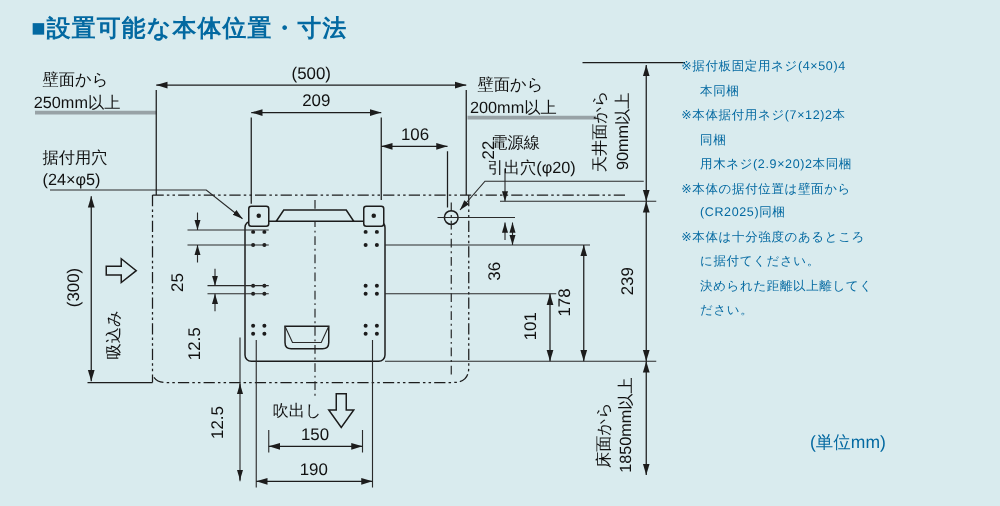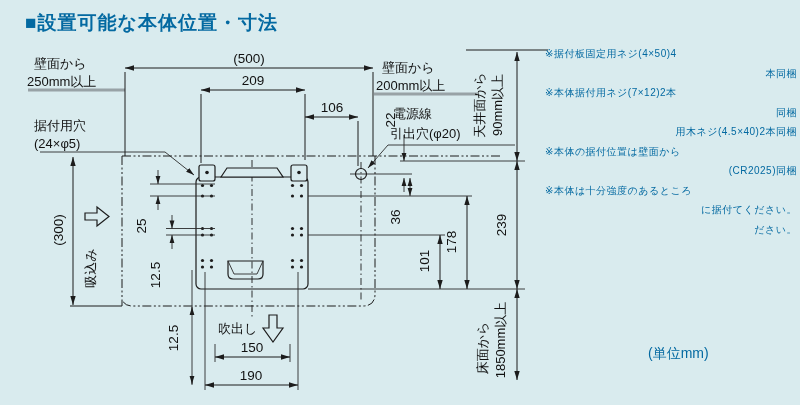--- a/index.html
+++ b/index.html
@@ -12,21 +12,21 @@
   #diagram{position:absolute;left:0;top:0;}
   .title{
     position:absolute;left:25px;top:10px;
     font-size:19px;font-weight:bold;letter-spacing:1px;
   }
   .notes{
     position:absolute;left:545px;top:44px;width:252px;
     font-size:10px;line-height:19.5px;letter-spacing:.5px;
   }
   .note-line{white-space:nowrap;}
-  .note-line.cont{padding-left:15px;text-align:right;}
+  .note-line.cont{padding-left:15px;}
   .unit-note{position:absolute;left:648px;top:345px;font-size:14px;}
   svg text{font-family:"Liberation Sans","DejaVu Sans",sans-serif;fill:#111;}
   .lbl{font-size:13px;}
   .dimtxt{font-size:13.5px;}
   .ln{stroke:#1c1c1c;stroke-width:1;fill:none;}
   .lnthin{stroke:#2a2a2a;stroke-width:0.9;fill:none;}
   .gray{stroke:#98a2a6;stroke-width:3;fill:none;}
   .phantom{stroke:#1c1c1c;stroke-width:1;fill:none;stroke-dasharray:9 2.5 2 2.5 2 2.5;}
   .center{stroke:#1c1c1c;stroke-width:0.9;fill:none;stroke-dasharray:7 3 1.5 3;}
   .part{stroke:#1c1c1c;stroke-width:1.2;fill:none;}
@@ -207,23 +207,24 @@
       <text class="dimtxt" text-anchor="middle" transform="rotate(-90 456 242)" x="456" y="242">178</text>
       <text class="dimtxt" text-anchor="middle" transform="rotate(-90 506 225)" x="506" y="225">239</text>
     </g>
   </svg>
 
   <div class="notes">
     <div class="note-line">※据付板固定用ネジ(4×50)4</div>
     <div class="note-line cont">本同梱</div>
     <div class="note-line">※本体据付用ネジ(7×12)2本</div>
     <div class="note-line cont">同梱</div>
-    <div class="note-line cont">用木ネジ(4.5×40)2本同梱</div>
+    <div class="note-line cont">用木ネジ(2.9×20)2本同梱</div>
     <div class="note-line">※本体の据付位置は壁面から</div>
     <div class="note-line cont">(CR2025)同梱</div>
     <div class="note-line">※本体は十分強度のあるところ</div>
     <div class="note-line cont">に据付てください。</div>
+    <div class="note-line cont">決められた距離以上離してく</div>
     <div class="note-line cont">ださい。</div>
   </div>
 
   <div class="unit-note">(単位mm)</div>
 
 </div>
 
 </body></html>

